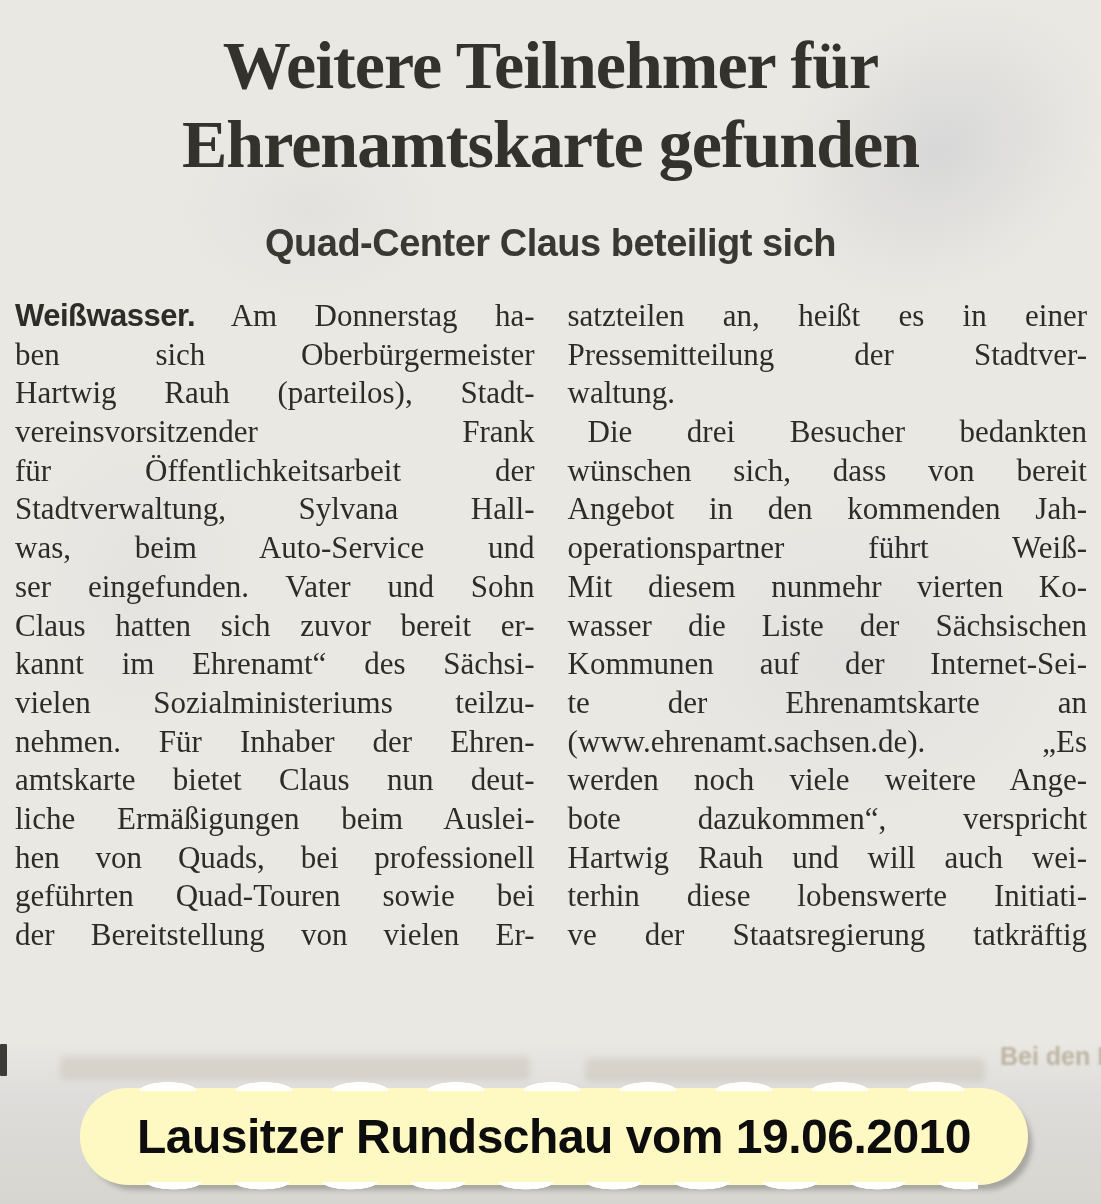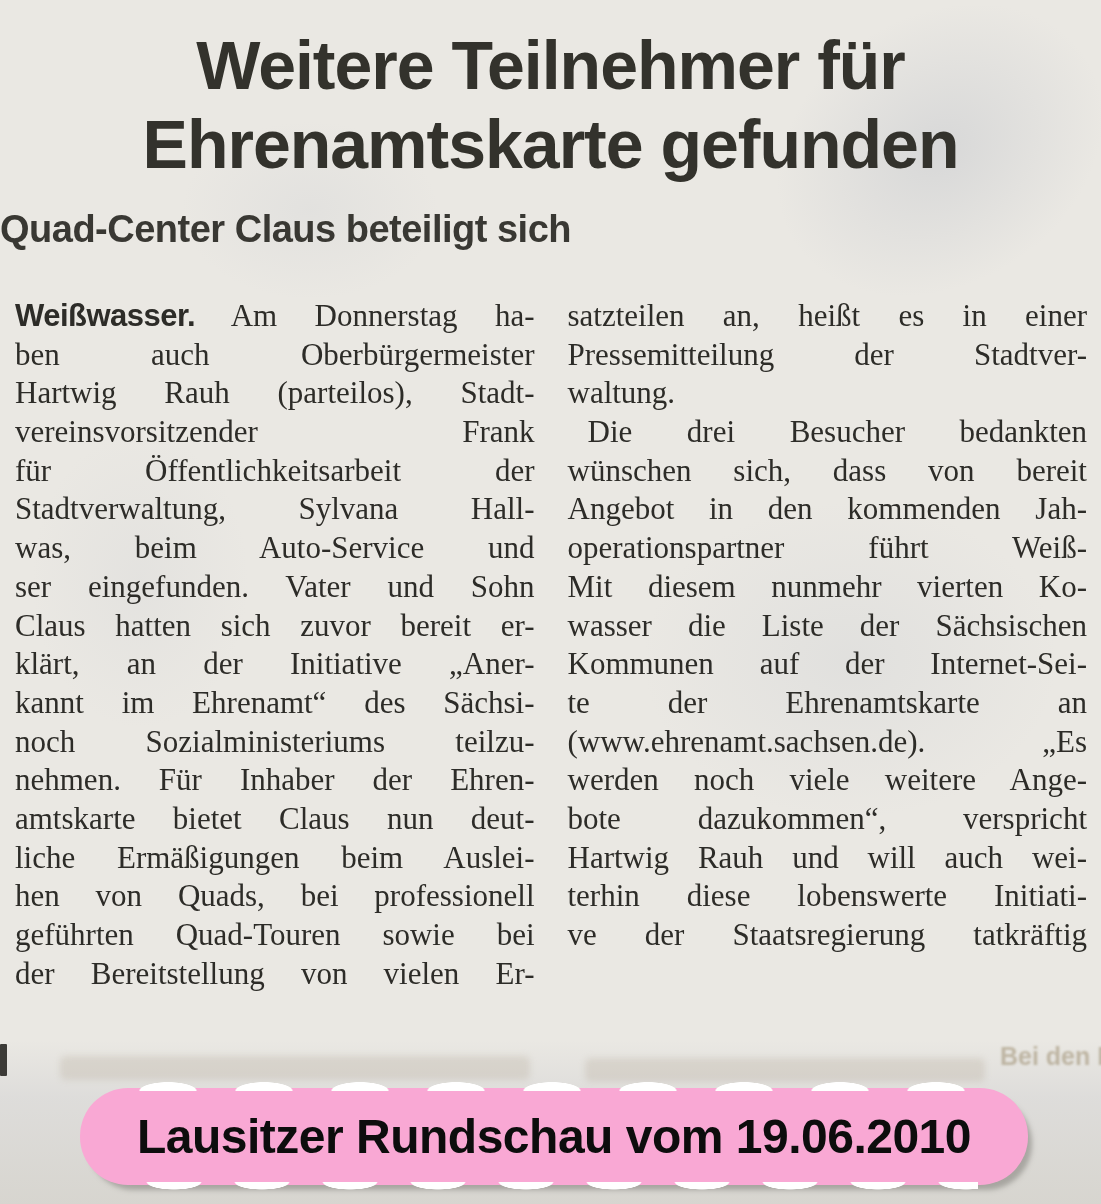--- a/index.html
+++ b/index.html
@@ -47,29 +47,29 @@
     pointer-events:none;
   }
   .edge-mark{
     position:absolute;left:0;top:1044px;width:7px;height:32px;
     background:#3c3b37;border-radius:1px;
   }
   
   .headline{
     position:absolute;left:0;top:26px;width:1101px;
     text-align:center;
-    font-family:Liberation Sans, sans-serif;
+    font-family:Liberation Serif, serif;
     font-weight:bold;
     font-size:68px;line-height:79px;
     color:#33322c;
     letter-spacing:-1px;
   }
   .subheadline{
-    position:absolute;left:0;top:207px;width:1101px;
-    text-align:left;
+    position:absolute;left:0;top:221px;width:1101px;
+    text-align:center;
     font-family:"Liberation Sans", sans-serif;
     font-weight:bold;
     font-size:38px;line-height:44px;
     color:#393833;
     letter-spacing:-.5px;
   }
   
   .columns{
     position:absolute;left:15px;top:297px;width:1072px;
     display:flex;gap:33px;
@@ -88,21 +88,21 @@
     font-weight:bold;letter-spacing:-.5px;
   }
   .byline{
     font-style:italic;
     margin-left:52px;
     letter-spacing:1px;
   }
   
   .source-label{
     position:absolute;left:80px;top:1088px;width:948px;height:97px;
-    background:#f9a8d4;border-radius:48px;
+    background:#fef9c3;border-radius:48px;
     box-shadow:6px 7px 5px -2px rgba(128,126,120,.55);
     display:flex;align-items:center;justify-content:center;
   }
   .source-label::before{ 
     content:"";position:absolute;left:40px;right:40px;top:-11px;height:14px;
     background:radial-gradient(ellipse 42px 13px at 50% 100%, #ffffff 66%, rgba(255,255,255,0) 70%);
     background-size:96px 14px;background-repeat:repeat-x;
   }
   .source-label::after{ 
     content:"";position:absolute;left:50px;right:50px;bottom:-9px;height:12px;
@@ -134,31 +134,30 @@
   <div class="headline">
     <div>Weitere Teilnehmer für</div>
     <div>Ehrenamtskarte gefunden</div>
   </div>
 
   <div class="subheadline">Quad-Center Claus beteiligt sich</div>
 
   <div class="columns">
     <div class="col">
       <div class="line"><span class="lead-in">Weißwasser.</span> <span>Am Donnerstag ha-</span></div>
-      <div class="line">ben auch Oberbürgermeister</div>
+      <div class="line">ben sich Oberbürgermeister</div>
       <div class="line">Hartwig Rauh (parteilos), Stadt-</div>
       <div class="line">vereinsvorsitzender Frank</div>
       <div class="line">für Öffentlichkeitsarbeit der</div>
       <div class="line">Stadtverwaltung, Sylvana Hall-</div>
       <div class="line">was, beim Auto-Service und</div>
       <div class="line">ser eingefunden. Vater und Sohn</div>
       <div class="line">Claus hatten sich zuvor bereit er-</div>
-      <div class="line">klärt, an der Initiative „Aner-</div>
       <div class="line">kannt im Ehrenamt“ des Sächsi-</div>
-      <div class="line">noch Sozialministeriums teilzu-</div>
+      <div class="line">vielen Sozialministeriums teilzu-</div>
       <div class="line">nehmen. Für Inhaber der Ehren-</div>
       <div class="line">amtskarte bietet Claus nun deut-</div>
       <div class="line">liche Ermäßigungen beim Auslei-</div>
       <div class="line">hen von Quads, bei professionell</div>
       <div class="line">geführten Quad-Touren sowie bei</div>
       <div class="line">der Bereitstellung von vielen Er-</div>
     </div>
     <div class="col">
       <div class="line">satzteilen an, heißt es in einer</div>
       <div class="line">Pressemitteilung der Stadtver-</div>

